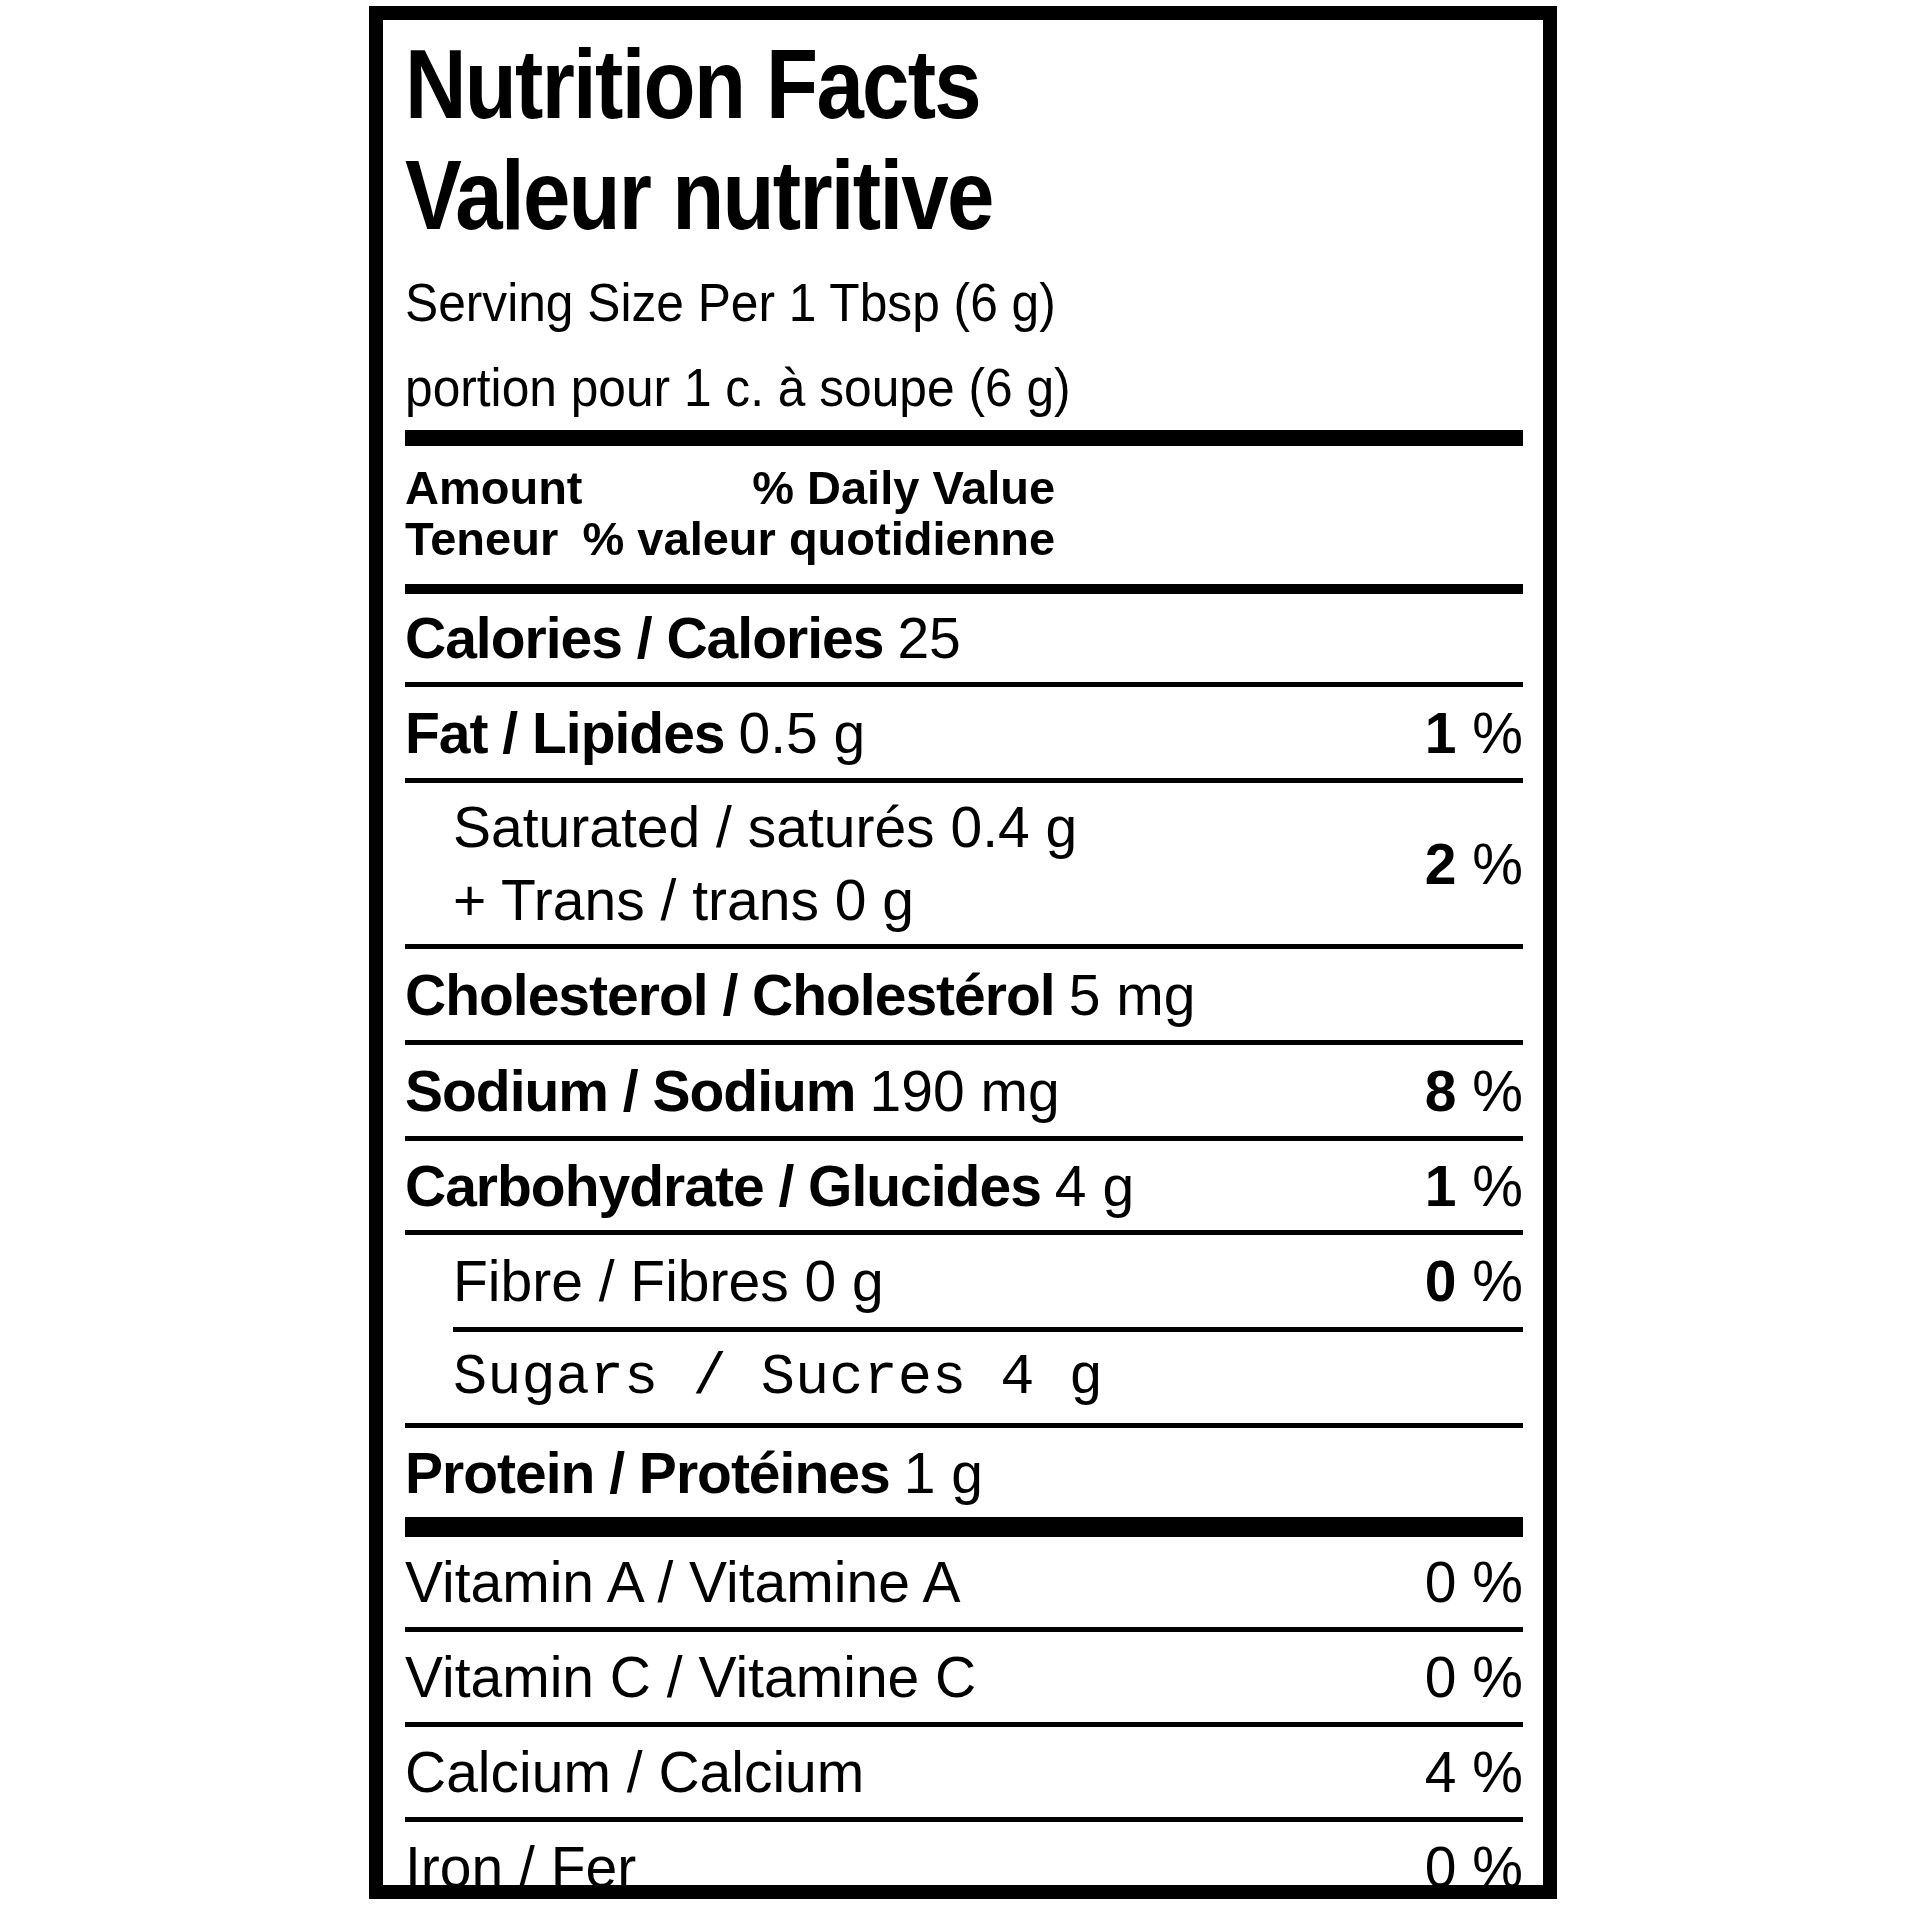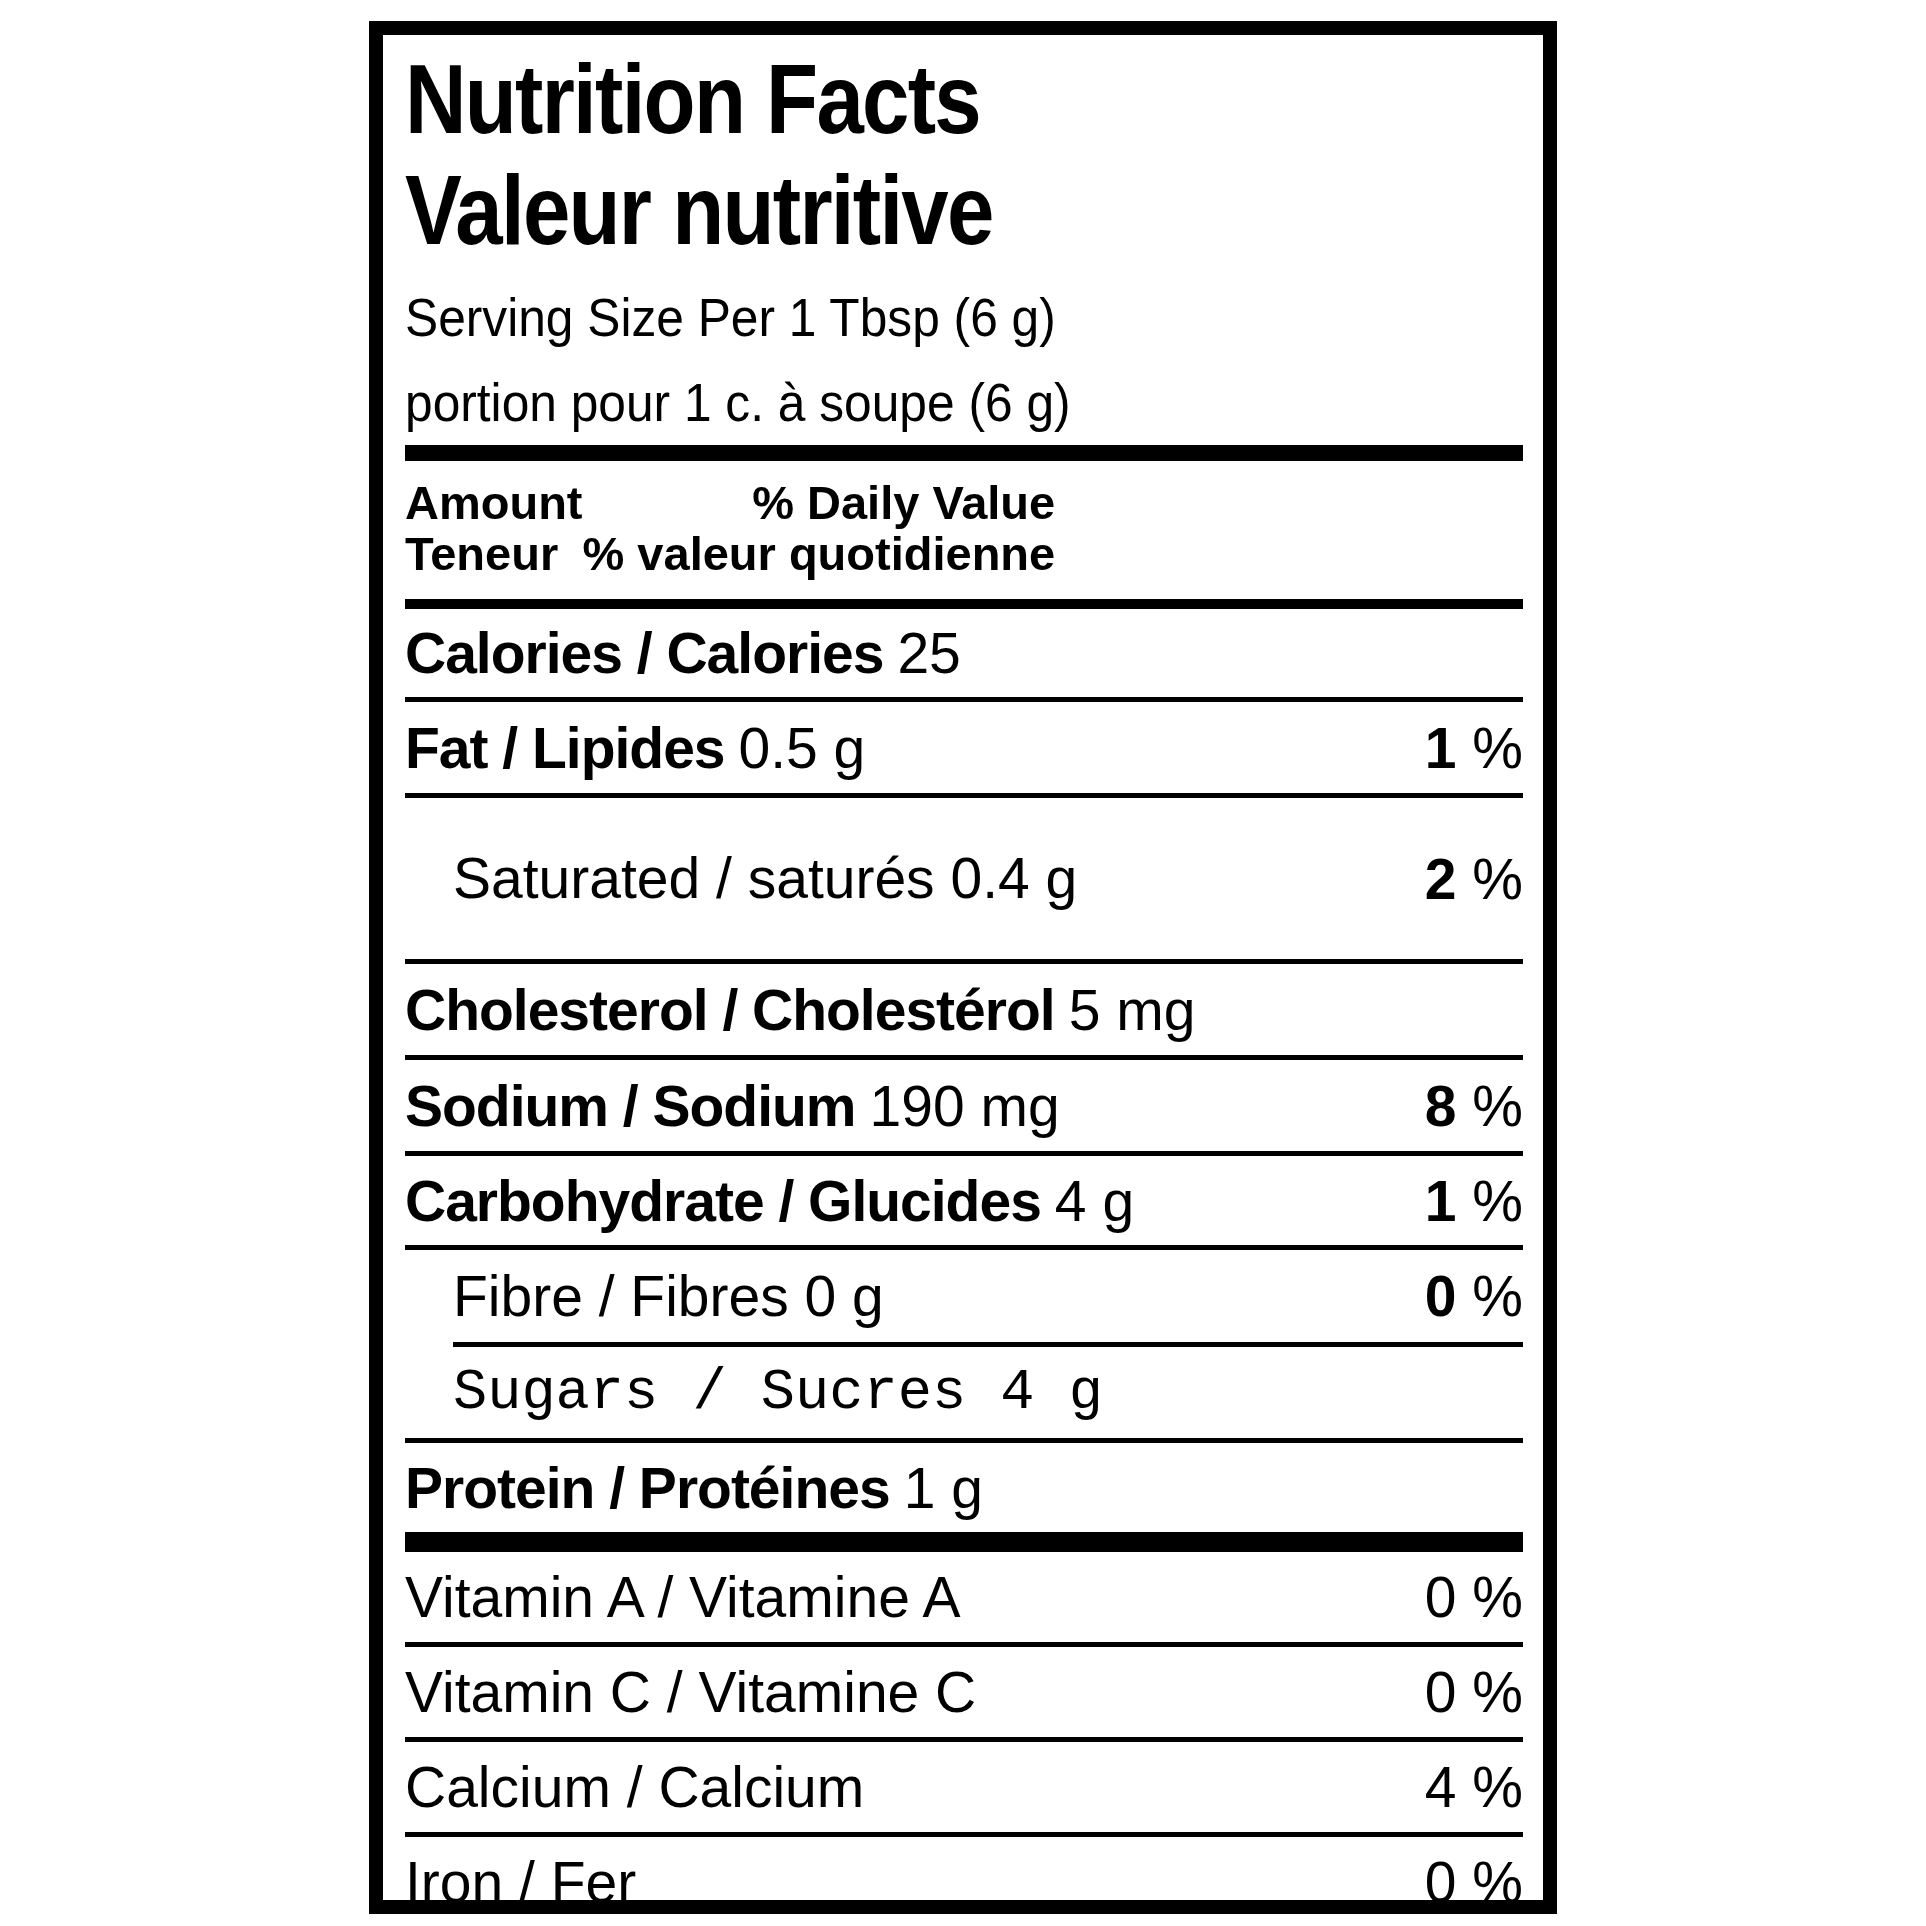--- a/index.html
+++ b/index.html
@@ -14,21 +14,21 @@
   .canvas {
     position: relative;
     width: 1927px;
     height: 1927px;
     background: #ffffff;
     overflow: hidden;
   }
   .nl {
     position: absolute;
     left: 369px;
-    top: 21px;
+    top: 6px;
     width: 1188px;
     height: 1893px;
     box-sizing: border-box;
     border: 14px solid #000;
     background: #fff;
     padding: 0 20px 16px 22px;
     overflow: hidden;
   }
   .titles { margin-top: 8px; }
   .title {
@@ -132,20 +132,21 @@
 
     <div class="row r-fat">
       <div class="lbl"><b>Fat / Lipides</b><span class="amt">0.5 g</span></div>
       <div class="dv"><span class="n">1</span><span>&nbsp;%</span></div>
     </div>
     <div class="rule"></div>
 
     <div class="row r-sat">
       <div class="sat-lines">
         <div>Saturated / saturés 0.4 g</div>
+        <div>+ Trans / trans 0 g</div>
       </div>
       <div class="dv"><span class="n">2</span><span>&nbsp;%</span></div>
     </div>
     <div class="rule"></div>
 
     <div class="row r-chol">
       <div class="lbl"><b>Cholesterol / Cholestérol</b><span class="amt">5 mg</span></div>
     </div>
     <div class="rule"></div>
 

